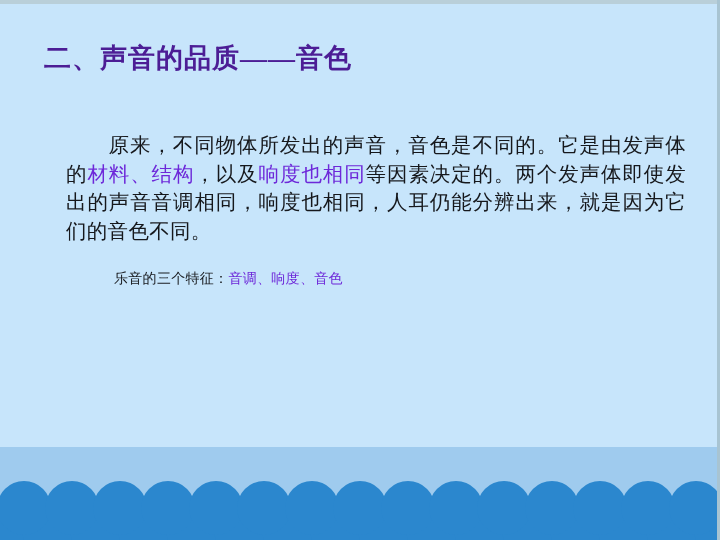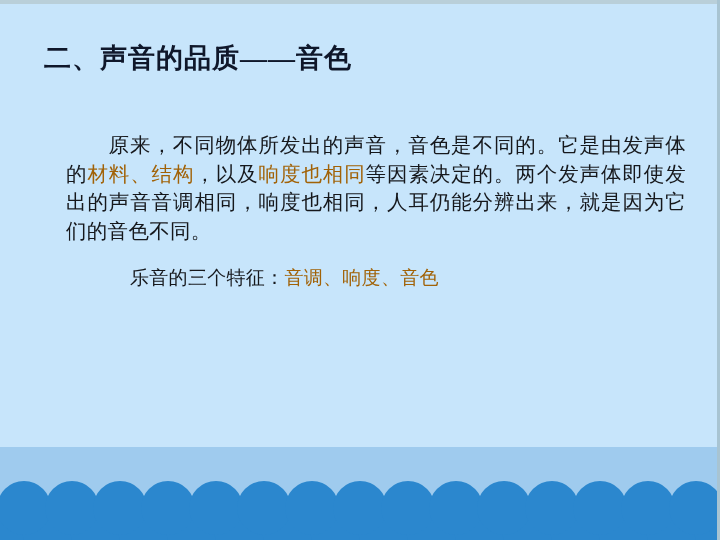--- a/index.html
+++ b/index.html
@@ -66,21 +66,21 @@
     z-index: 2;
   }
   
   .title {
     position: absolute;
     left: 44px;
     top: 41px;
     font-size: 27px;
     line-height: 34px;
     letter-spacing: 1px;
-    color: #0f172a;
+    color: #4c1d95;
     font-weight: 600;
     white-space: nowrap;
     z-index: 5;
   }
   .body-block {
     position: absolute;
     left: 66px;
     top: 131px;
     width: 620px;
     z-index: 5;
@@ -88,26 +88,26 @@
   .para {
     font-size: 20.5px;
     line-height: 28.5px;
     letter-spacing: 0.3px;
     color: #16181c;
     margin: 0;
     text-align: justify;
     text-justify: inter-character;
   }
   .para .indent { display: inline-block; width: 42px; }
-  .hl { color: #a16207; }
+  .hl { color: #6d28d9; }
   .tagline {
     position: absolute;
-    left: 130px;
+    left: 114px;
     top: 265px;
-    font-size: 19px;
+    font-size: 14px;
     line-height: 28.5px;
     letter-spacing: 0.3px;
     color: #16181c;
     white-space: nowrap;
     z-index: 5;
     font-family: Liberation Mono, monospace;
   }
 </style>
 </head>
 <body>

